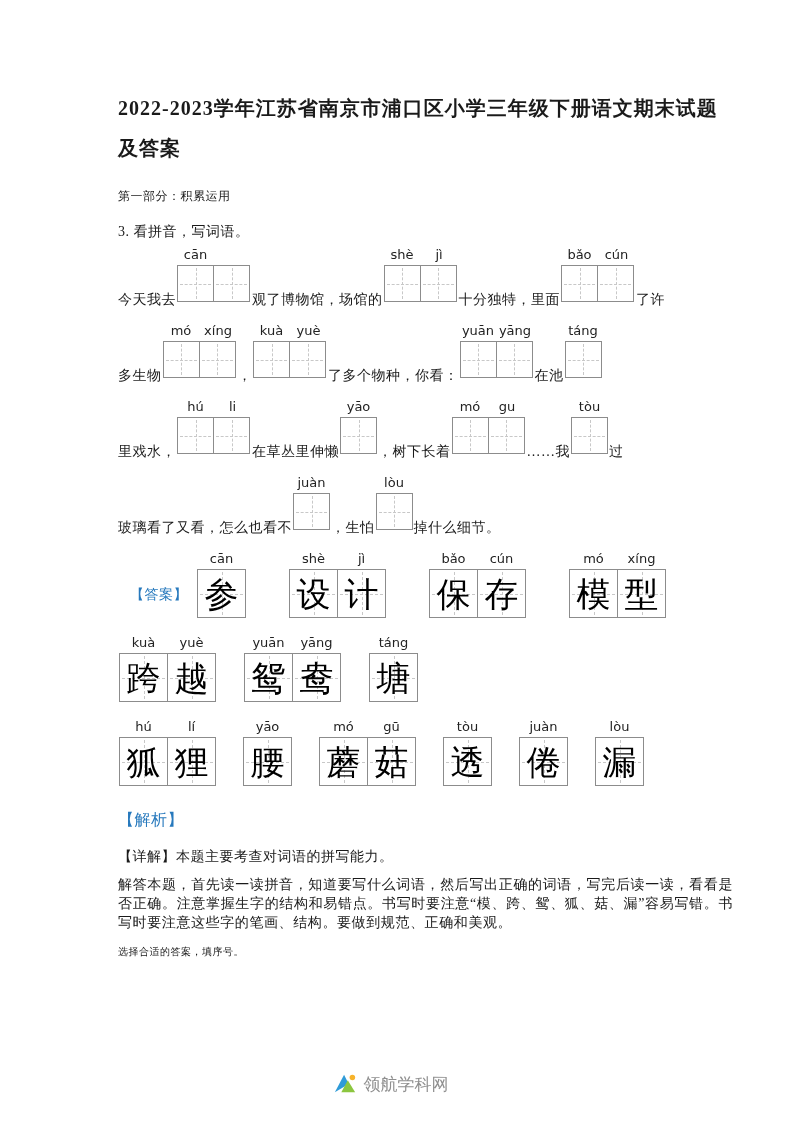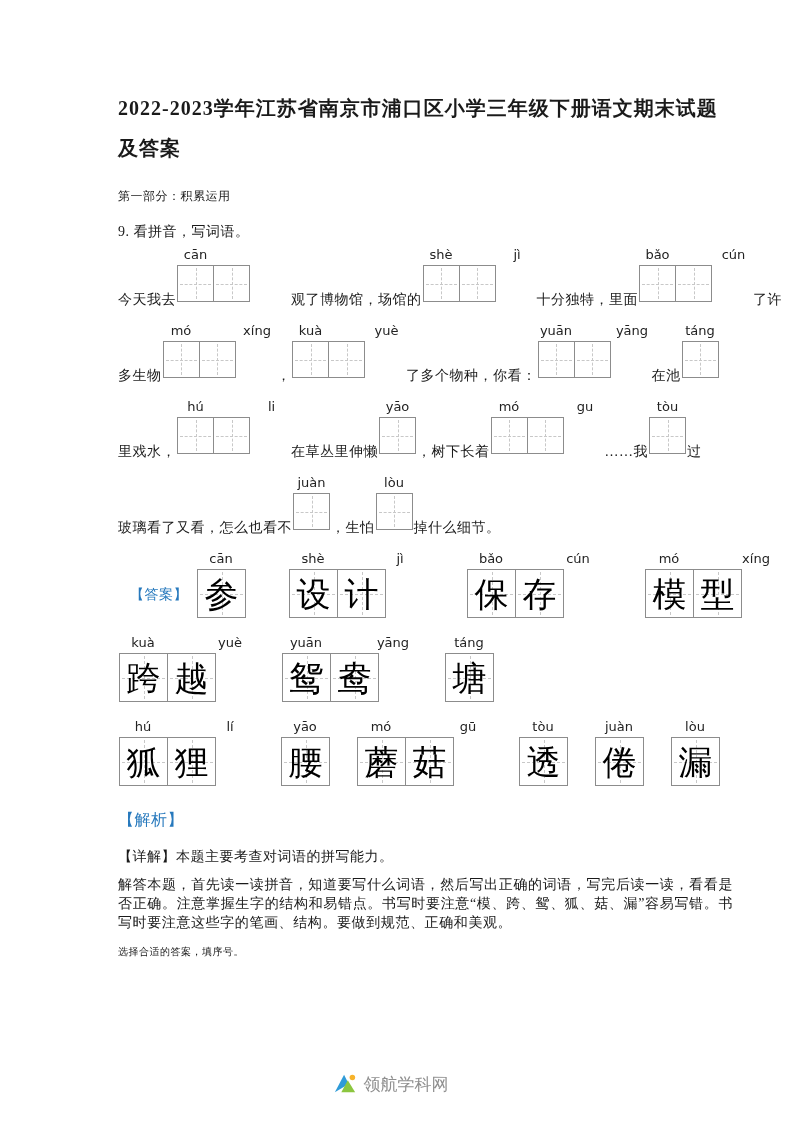--- a/index.html
+++ b/index.html
@@ -21,21 +21,21 @@
   .q-title { font-size: 14px; margin: 0; letter-spacing: 0.5px; }
 
   .q-lines { margin-top: 6px; }
   .q-line {
     display: flex; align-items: flex-end; white-space: nowrap;
     font-size: 14px; margin-bottom: 21px;
   }
   .q-text { position: relative; top: 7px; letter-spacing: 0.5px; }
 
   .box-group { display: inline-flex; flex-direction: column; margin: 0 1px; }
-  .pinyin-row { display: flex; justify-content: flex-start; gap: 39px; }
+  .pinyin-row { display: flex; justify-content: center; }
   .pinyin {
     display: inline-block; text-align: center;
     font-family: "DejaVu Sans", sans-serif;
     font-size: 13px; color: #222; margin-bottom: 3px;
   }
   .box-group.q .pinyin { width: 37px; }
   .box-group.a .pinyin { width: 48px; }
 
   .cells { display: flex; }
   .cell {
@@ -91,21 +91,21 @@
 </head>
 <body>
 
 <div class="page">
   <div class="content">
 
     <h1 class="title">2022-2023学年江苏省南京市浦口区小学三年级下册语文期末试题及答案</h1>
 
     <p class="section">第一部分：积累运用</p>
 
-    <p class="q-title">9. 看拼音，写词语。</p>
+    <p class="q-title">3. 看拼音，写词语。</p>
 
     <div class="q-lines">
         <div class="q-line">
           <span class="q-text">今天我去</span>
           <span class="box-group q">
             <span class="pinyin-row">
               <span class="pinyin">cān</span>
               <span class="pinyin"></span>
             </span>
             <span class="cells">

